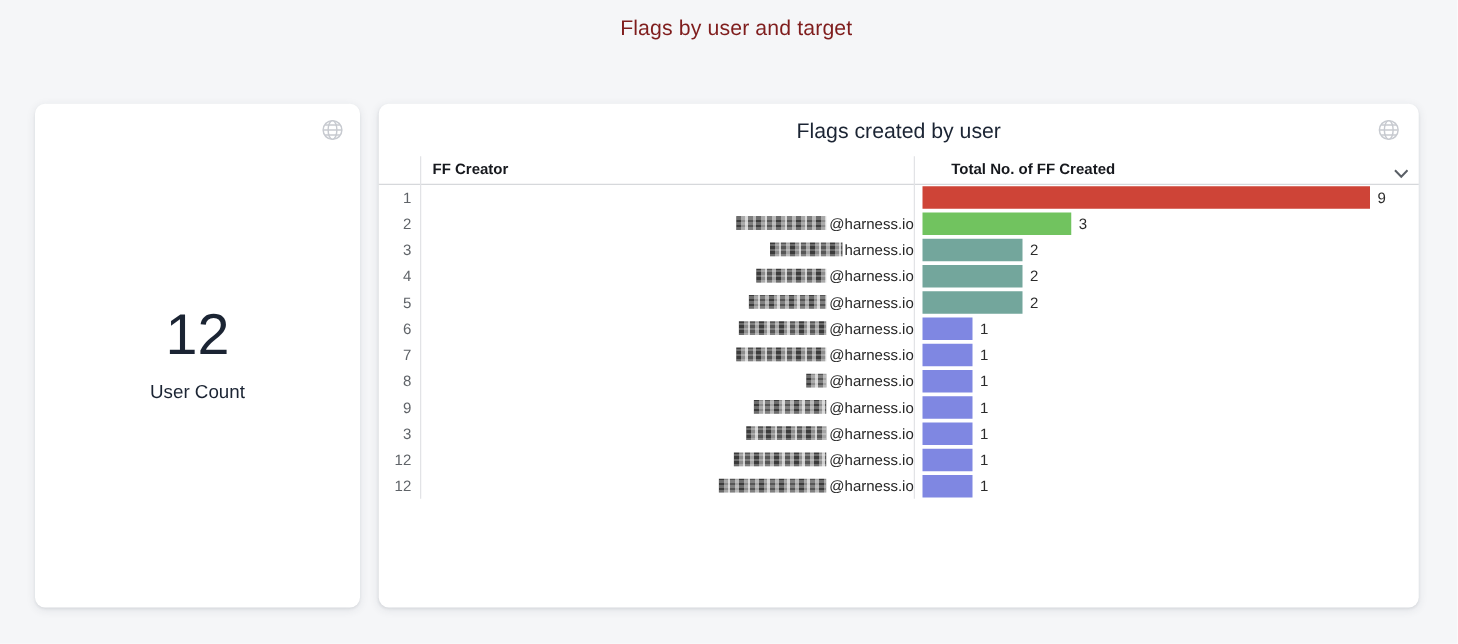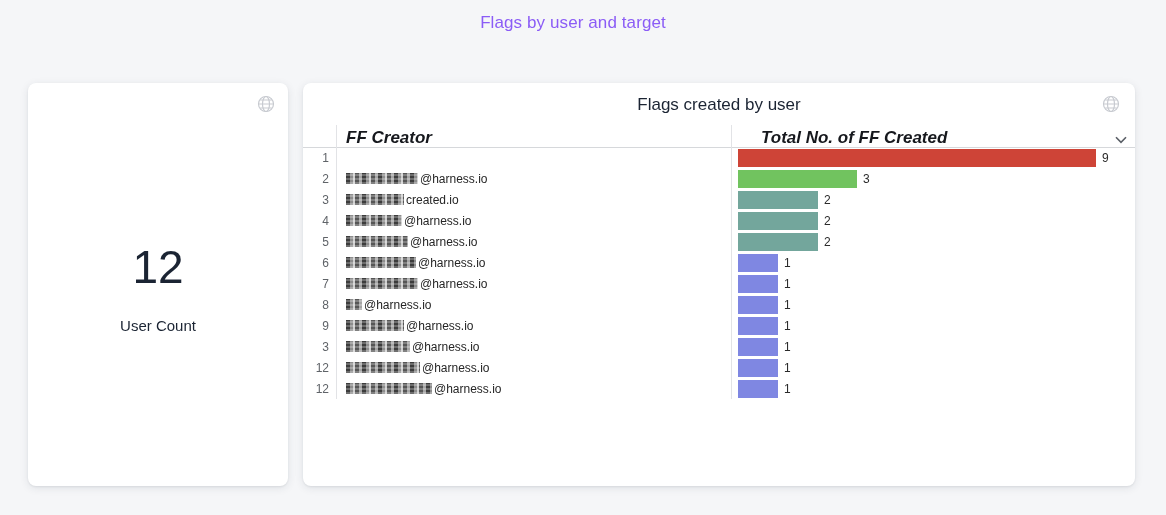--- a/index.html
+++ b/index.html
@@ -5,67 +5,67 @@
   * { margin:0; padding:0; box-sizing:border-box; }
   html,body { width:1166px; height:515px; }
   body {
     font-family:"Liberation Sans","DejaVu Sans",sans-serif;
     background:#f5f6f8;
     position:relative;
     overflow:hidden;
     color:#1b2433;
   }
   .page-title {
-    position:absolute; top:13px; left:0; width:1146px;
-    text-align:center; font-size:17px; font-weight:500; color:#8b5cf6;
+    position:absolute; top:13px; left:16px; width:1146px;
+    text-align:center; font-size:17px; font-weight:500; color:#7f1d1d;
     letter-spacing:.1px;
   }
   .card {
     position:absolute; top:83px; height:403px; background:#ffffff;
     border-radius:8px;
     box-shadow:0 1px 2px rgba(40,50,70,.08), 0 2px 8px rgba(40,50,70,.10);
   }
   .card-left  { left:28px;  width:260px; }
   .card-right { left:303px; width:832px; }
   .globe-btn {
     position:absolute; top:11px; width:20px; height:20px; cursor:pointer;
   }
   .globe-btn svg { width:20px; height:20px; display:block; }
   .card-left  .globe-btn { right:12px; }
   .card-right .globe-btn { right:14px; }
 
   
   .metric-wrap { position:absolute; top:158px; left:0; right:0; text-align:center; }
   .metric-value { font-size:46px; line-height:52px; font-weight:500; color:#1b2433; }
-  .metric-label { margin-top:24px; font-size:15px; color:#1b2433; }
+  .metric-label { margin-top:12px; font-size:15px; color:#1b2433; }
 
   
   .widget-title {
     position:absolute; top:12px; left:0; right:0; text-align:center;
     font-size:17px; font-weight:500; color:#1b2433;
   }
   .thead { position:absolute; top:42px; left:0; right:0; height:22px; }
-  .th { position:absolute; top:3px; font-size:17px; font-weight:700; color:#16181d;font-style:italic; }
+  .th { position:absolute; top:3px; font-size:12px; font-weight:700; color:#16181d; }
   .th-creator { left:43px; }
   .th-value   { left:458px; }
   .sort-chevron { position:absolute; top:5px; right:8px; width:12px; height:10px; cursor:pointer; }
   .header-rule { position:absolute; top:64px; left:0; right:0; height:1px; background:#d6d8db; }
   .vline { position:absolute; top:42px; height:274px; width:1px; background:#e2e3e6; }
   .vline-a { left:33px; }
   .vline-b { left:428px; }
 
   .tbody { position:absolute; top:64px; left:0; right:0; }
   .trow  { display:flex; height:21px; align-items:center; }
   .cell-rank {
     width:33px; flex:none; text-align:right; padding-right:7px;
     font-size:12px; color:#5f6368;
   }
   .cell-creator {
-    width:395px; flex:none; padding-left:10px; font-size:12px; color:#262626;
-    white-space:nowrap; overflow:hidden;
+    width:395px; flex:none; font-size:12px; color:#262626;
+    white-space:nowrap; overflow:hidden;text-align:right;
   }
   .redact {
     display:inline-block; height:11px; vertical-align:-1px; margin-right:2px;
     background-image:
       repeating-linear-gradient(0deg, rgba(255,255,255,.25) 0 2px, rgba(0,0,0,0) 2px 4px),
       repeating-linear-gradient(90deg, #3c3c3c 0 4px, #8d8d8d 4px 7px, #cfcfcf 7px 9px, #565656 9px 13px, #a5a5a5 13px 16px);
   }
   .cell-value { flex:1; display:flex; align-items:center; padding-left:7px; }
   .bar { height:18px; flex:none; }
   .bar-label { margin-left:6px; font-size:12px; color:#2b2b2b; }
@@ -124,21 +124,21 @@
       <div class="trow">
         <div class="cell-rank">2</div>
         <div class="cell-creator"><span class="redact" style="width: 72px;"></span><span>@harness.io</span></div>
         <div class="cell-value">
           <div class="bar" style="background: rgb(113, 195, 95); width: 119px;"></div>
           <span class="bar-label">3</span>
         </div>
       </div>
       <div class="trow">
         <div class="cell-rank">3</div>
-        <div class="cell-creator"><span class="redact" style="width: 58px;"></span><span>created.io</span></div>
+        <div class="cell-creator"><span class="redact" style="width: 58px;"></span><span>harness.io</span></div>
         <div class="cell-value">
           <div class="bar" style="background: rgb(115, 166, 156); width: 80px;"></div>
           <span class="bar-label">2</span>
         </div>
       </div>
       <div class="trow">
         <div class="cell-rank">4</div>
         <div class="cell-creator"><span class="redact" style="width: 56px;"></span><span>@harness.io</span></div>
         <div class="cell-value">
           <div class="bar" style="background: rgb(115, 166, 156); width: 80px;"></div>

